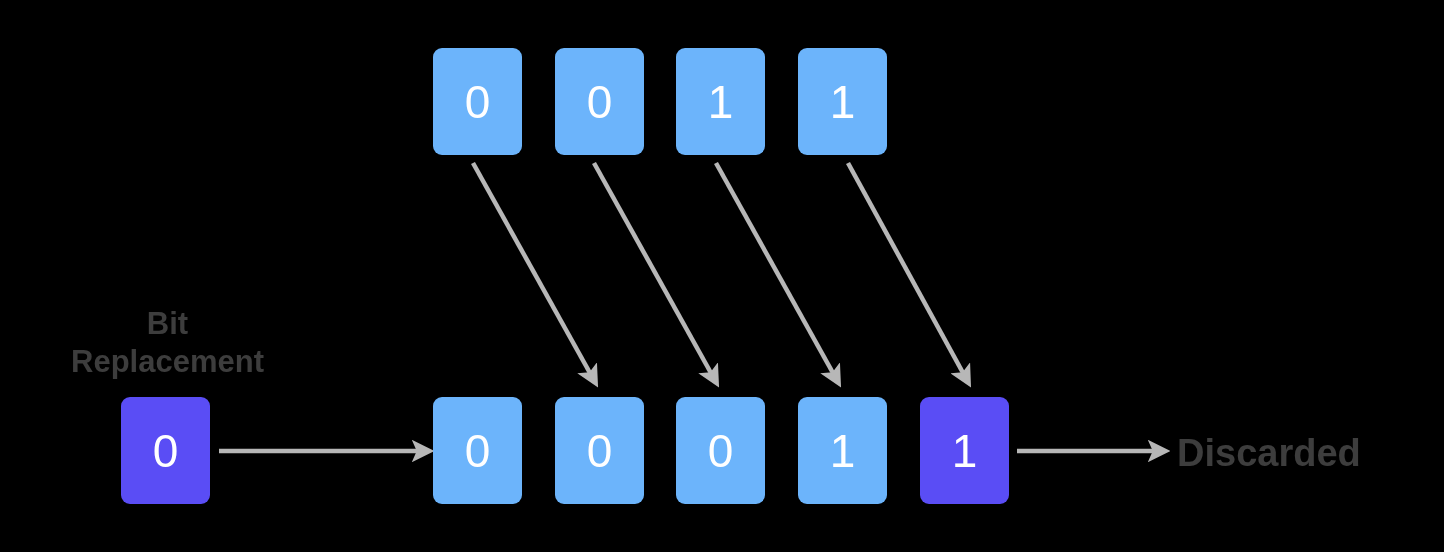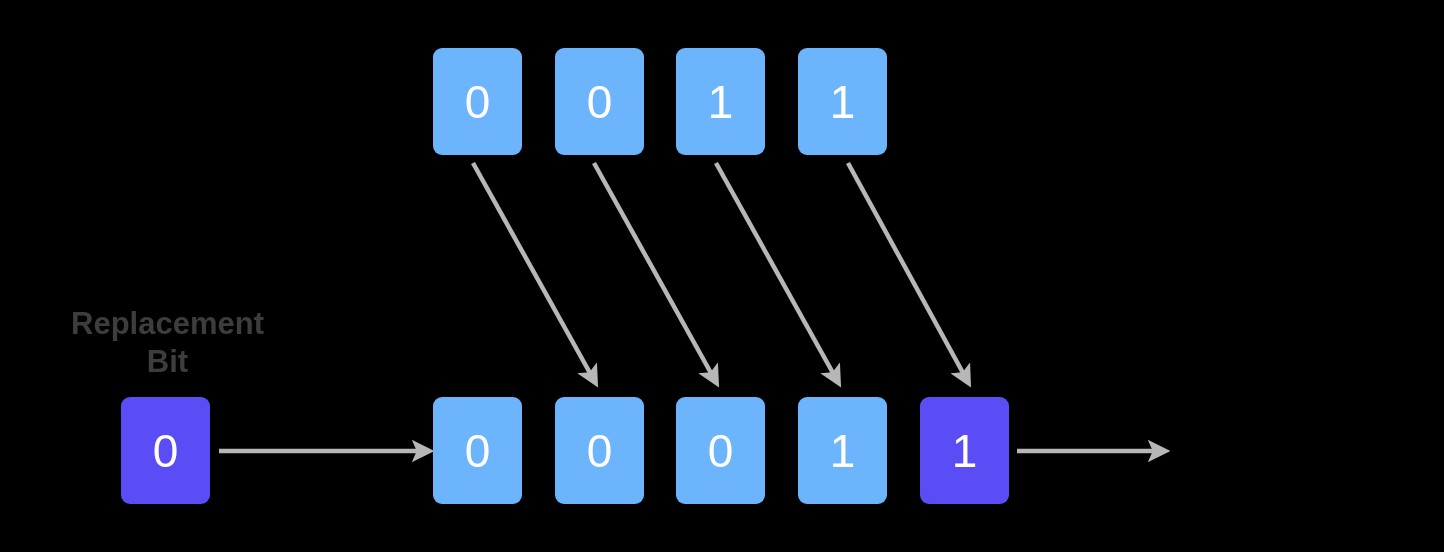--- a/index.html
+++ b/index.html
@@ -87,26 +87,27 @@
       <line x1="1017" y1="451" x2="1164" y2="451" stroke="#b7b7b7" stroke-width="4.5" marker-end="url(#arrowhead)"></line>
     </g>
   </svg>
 
   <div class="bit-box blue" style="left:433px; top:48px;">0</div>
   <div class="bit-box blue" style="left:555px; top:48px;">0</div>
   <div class="bit-box blue" style="left:676px; top:48px;">1</div>
   <div class="bit-box blue" style="left:798px; top:48px;">1</div>
 
   <div class="label" id="replacement-label">
+    <div>Bit</div>
     <div>Replacement</div>
-    <div>Bit</div>
   </div>
 
   <div class="bit-box purple" style="left:121px; top:397px;">0</div>
 
   <div class="bit-box blue" style="left:433px; top:397px;">0</div>
   <div class="bit-box blue" style="left:555px; top:397px;">0</div>
   <div class="bit-box blue" style="left:676px; top:397px;">0</div>
   <div class="bit-box blue" style="left:798px; top:397px;">1</div>
   <div class="bit-box purple" style="left:920px; top:397px;">1</div>
 
+  <div class="label" id="discarded-label">Discarded</div>
 
 </div>
 
 </body></html>

